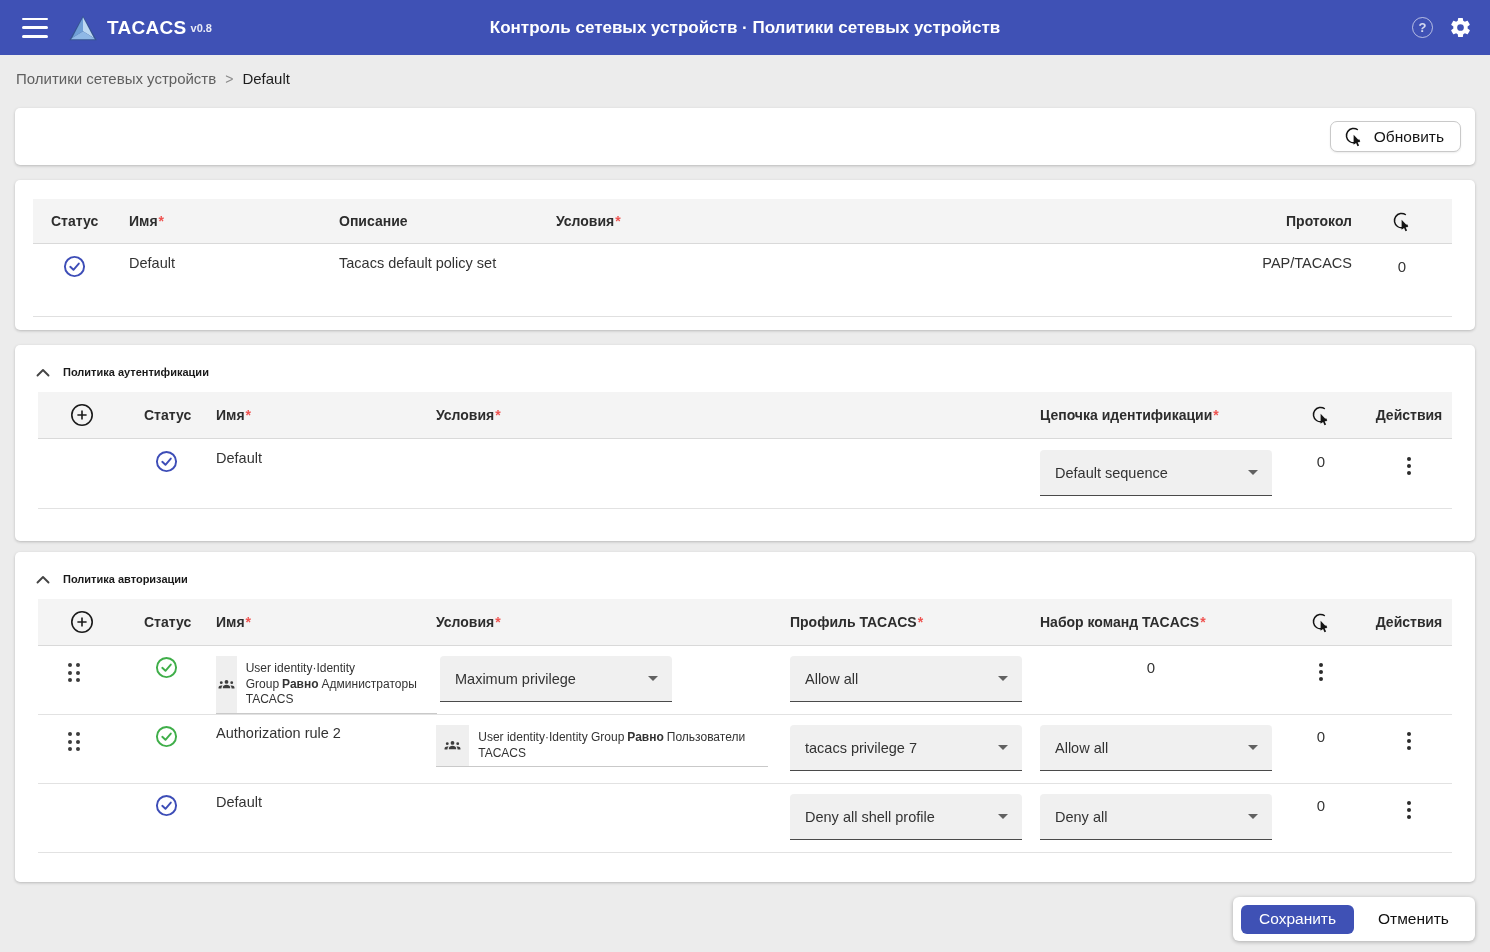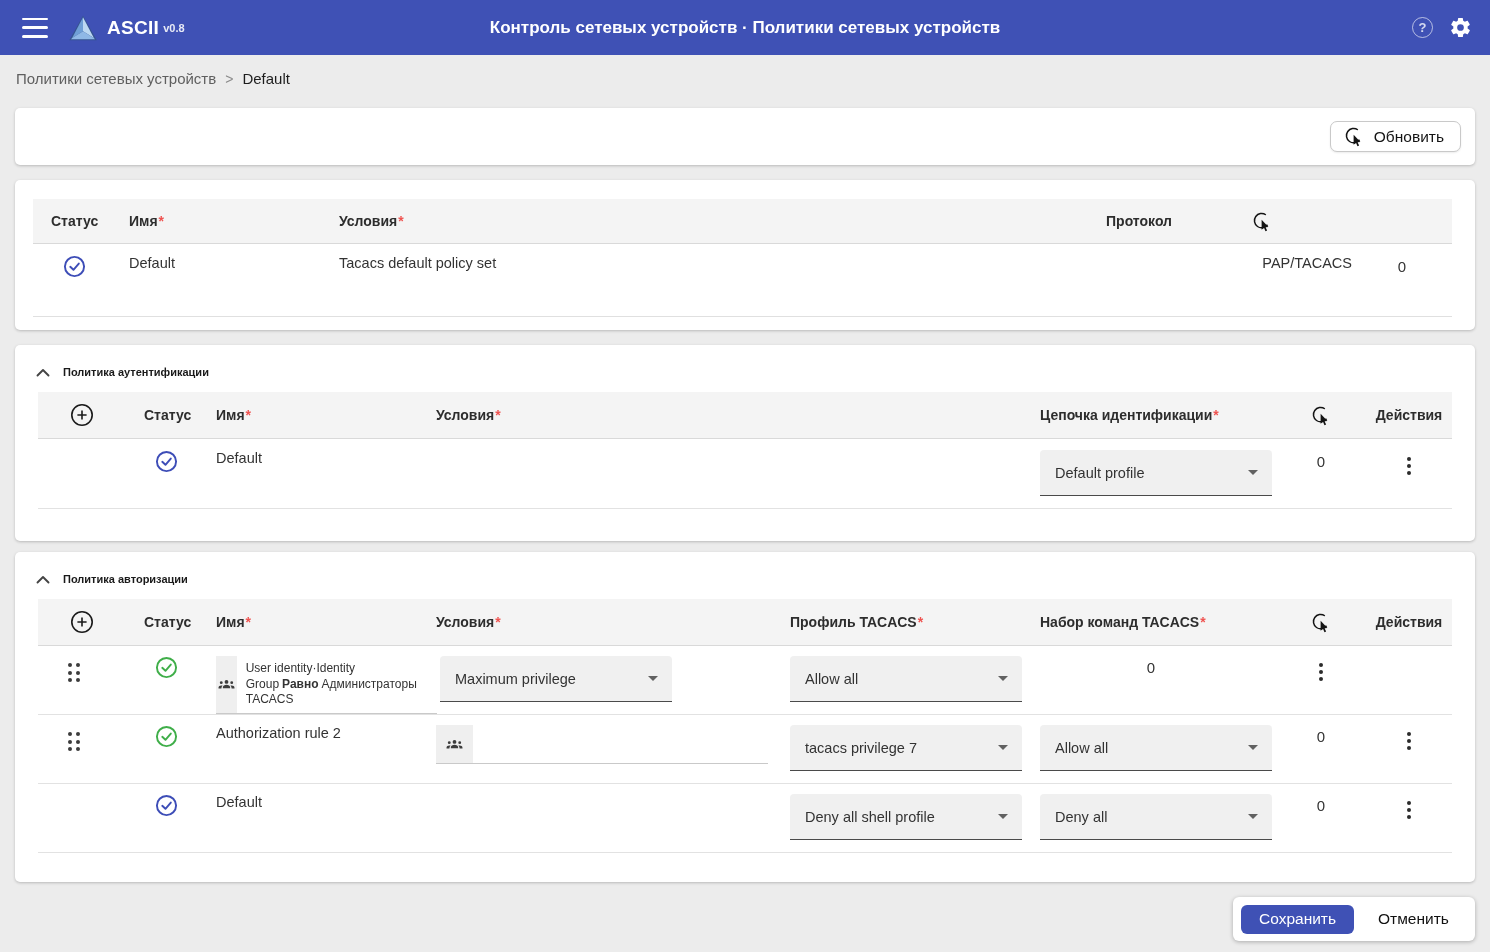--- a/index.html
+++ b/index.html
@@ -133,21 +133,21 @@
       <span></span>
       <span></span>
   </div>
   <div class="brand">
     <svg viewBox="0 0 24 22">
       <polygon points="12,1.2 23,20.8 1,20.8" fill="#35548f"></polygon>
       <polygon points="12,2.4 12,13.6 3.3,18.9" fill="#6f9fd6"></polygon>
       <polygon points="12,2.4 20.7,18.9 12,13.6" fill="#bcd8f2"></polygon>
       <polygon points="3.3,18.9 12,13.6 20.7,18.9 21.6,20 2.4,20" fill="#8fb8e6"></polygon>
     </svg>
-    <span class="brand-text">ASCII</span>
+    <span class="brand-text">TACACS</span>
     <span class="brand-ver">v0.8</span>
   </div>
   <div class="topbar-title">Контроль сетевых устройств · Политики сетевых устройств</div>
   <div class="topbar-right">
     <div class="help-btn">
         <span>?</span>
       </div>
     <div class="gear-btn">
       <svg viewBox="0 0 24 24">
           <use href="#sym-gear"></use>
@@ -175,20 +175,23 @@
   <div class="ps-table">
     <div class="ps-grid thead ps-head">
       <div class="th pl18">
           <span>Статус</span>
         </div>
       <div class="th pl14">
           <span>Имя</span>
           <span class="req">*</span>
         </div>
       <div class="th pl14">
+          <span>Описание</span>
+        </div>
+      <div class="th pl14">
           <span>Условия</span>
           <span class="req">*</span>
         </div>
       <div class="th right">
           <span>Протокол</span>
         </div>
       <div class="th center">
         <svg class="icon-hits" viewBox="0 0 24 24">
             <use href="#sym-hits"></use>
           </svg>
@@ -255,21 +258,21 @@
       <div class="td"></div>
       <div class="td center">
           <svg class="icon-check check-blue" viewBox="0 0 24 24">
             <use href="#sym-check"></use>
           </svg>
         </div>
       <div class="td pl10">Default</div>
       <div class="td"></div>
       <div class="td">
         <div class="select ml14">
-          <span>Default profile</span>
+          <span>Default sequence</span>
           <i class="caret"></i>
         </div>
       </div>
       <div class="td center hits-val">0</div>
       <div class="td center">
         <button class="icon-btn kebab">
             <i></i>
             <i></i>
             <i></i>
           </button>
@@ -390,20 +393,21 @@
           </svg>
         </div>
       <div class="td pl10">Authorization rule 2</div>
       <div class="td">
         <div class="cond-chip">
           <span class="cond-icon">
               <svg viewBox="0 0 24 24">
                 <use href="#sym-groups"></use>
               </svg>
             </span>
+          <span class="cond-text"><span>User identity·Identity Group</span><b>Равно</b><span>Пользователи TACACS</span></span>
         </div>
       </div>
       <div class="td">
           <div class="select ml14">
             <span>tacacs privilege 7</span>
             <i class="caret"></i>
           </div>
         </div>
       <div class="td">
           <div class="select ml14">

